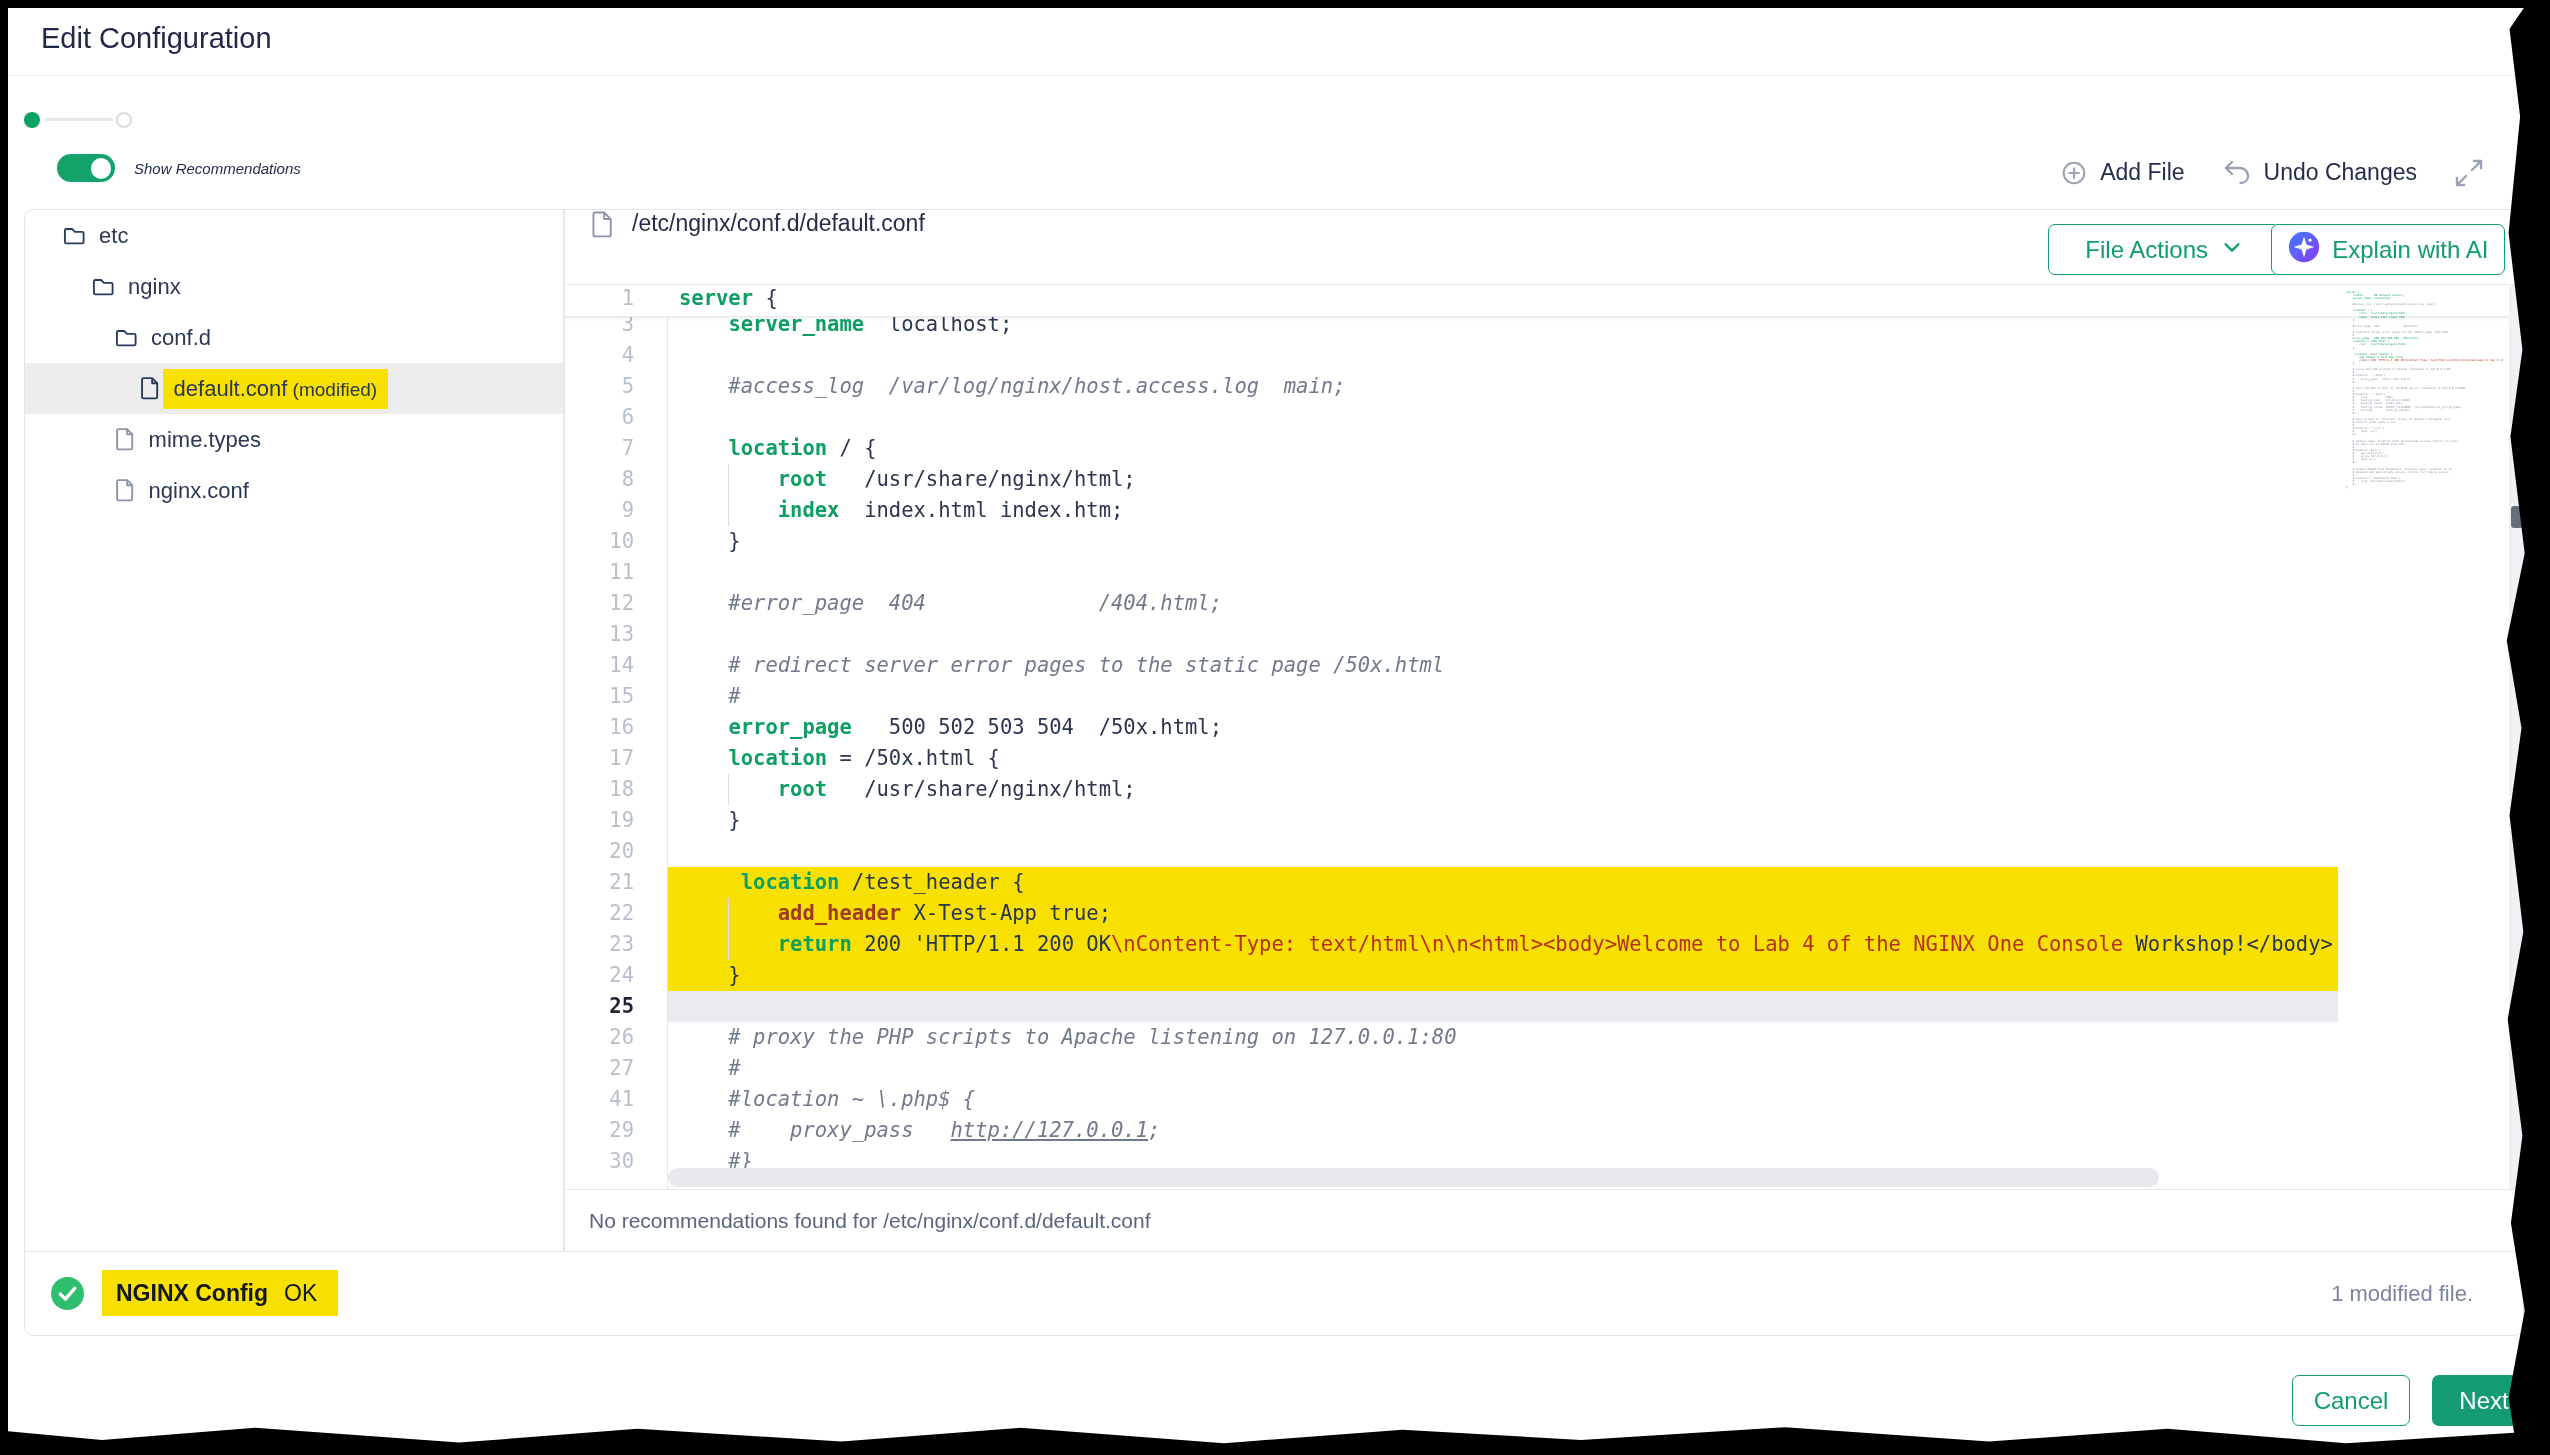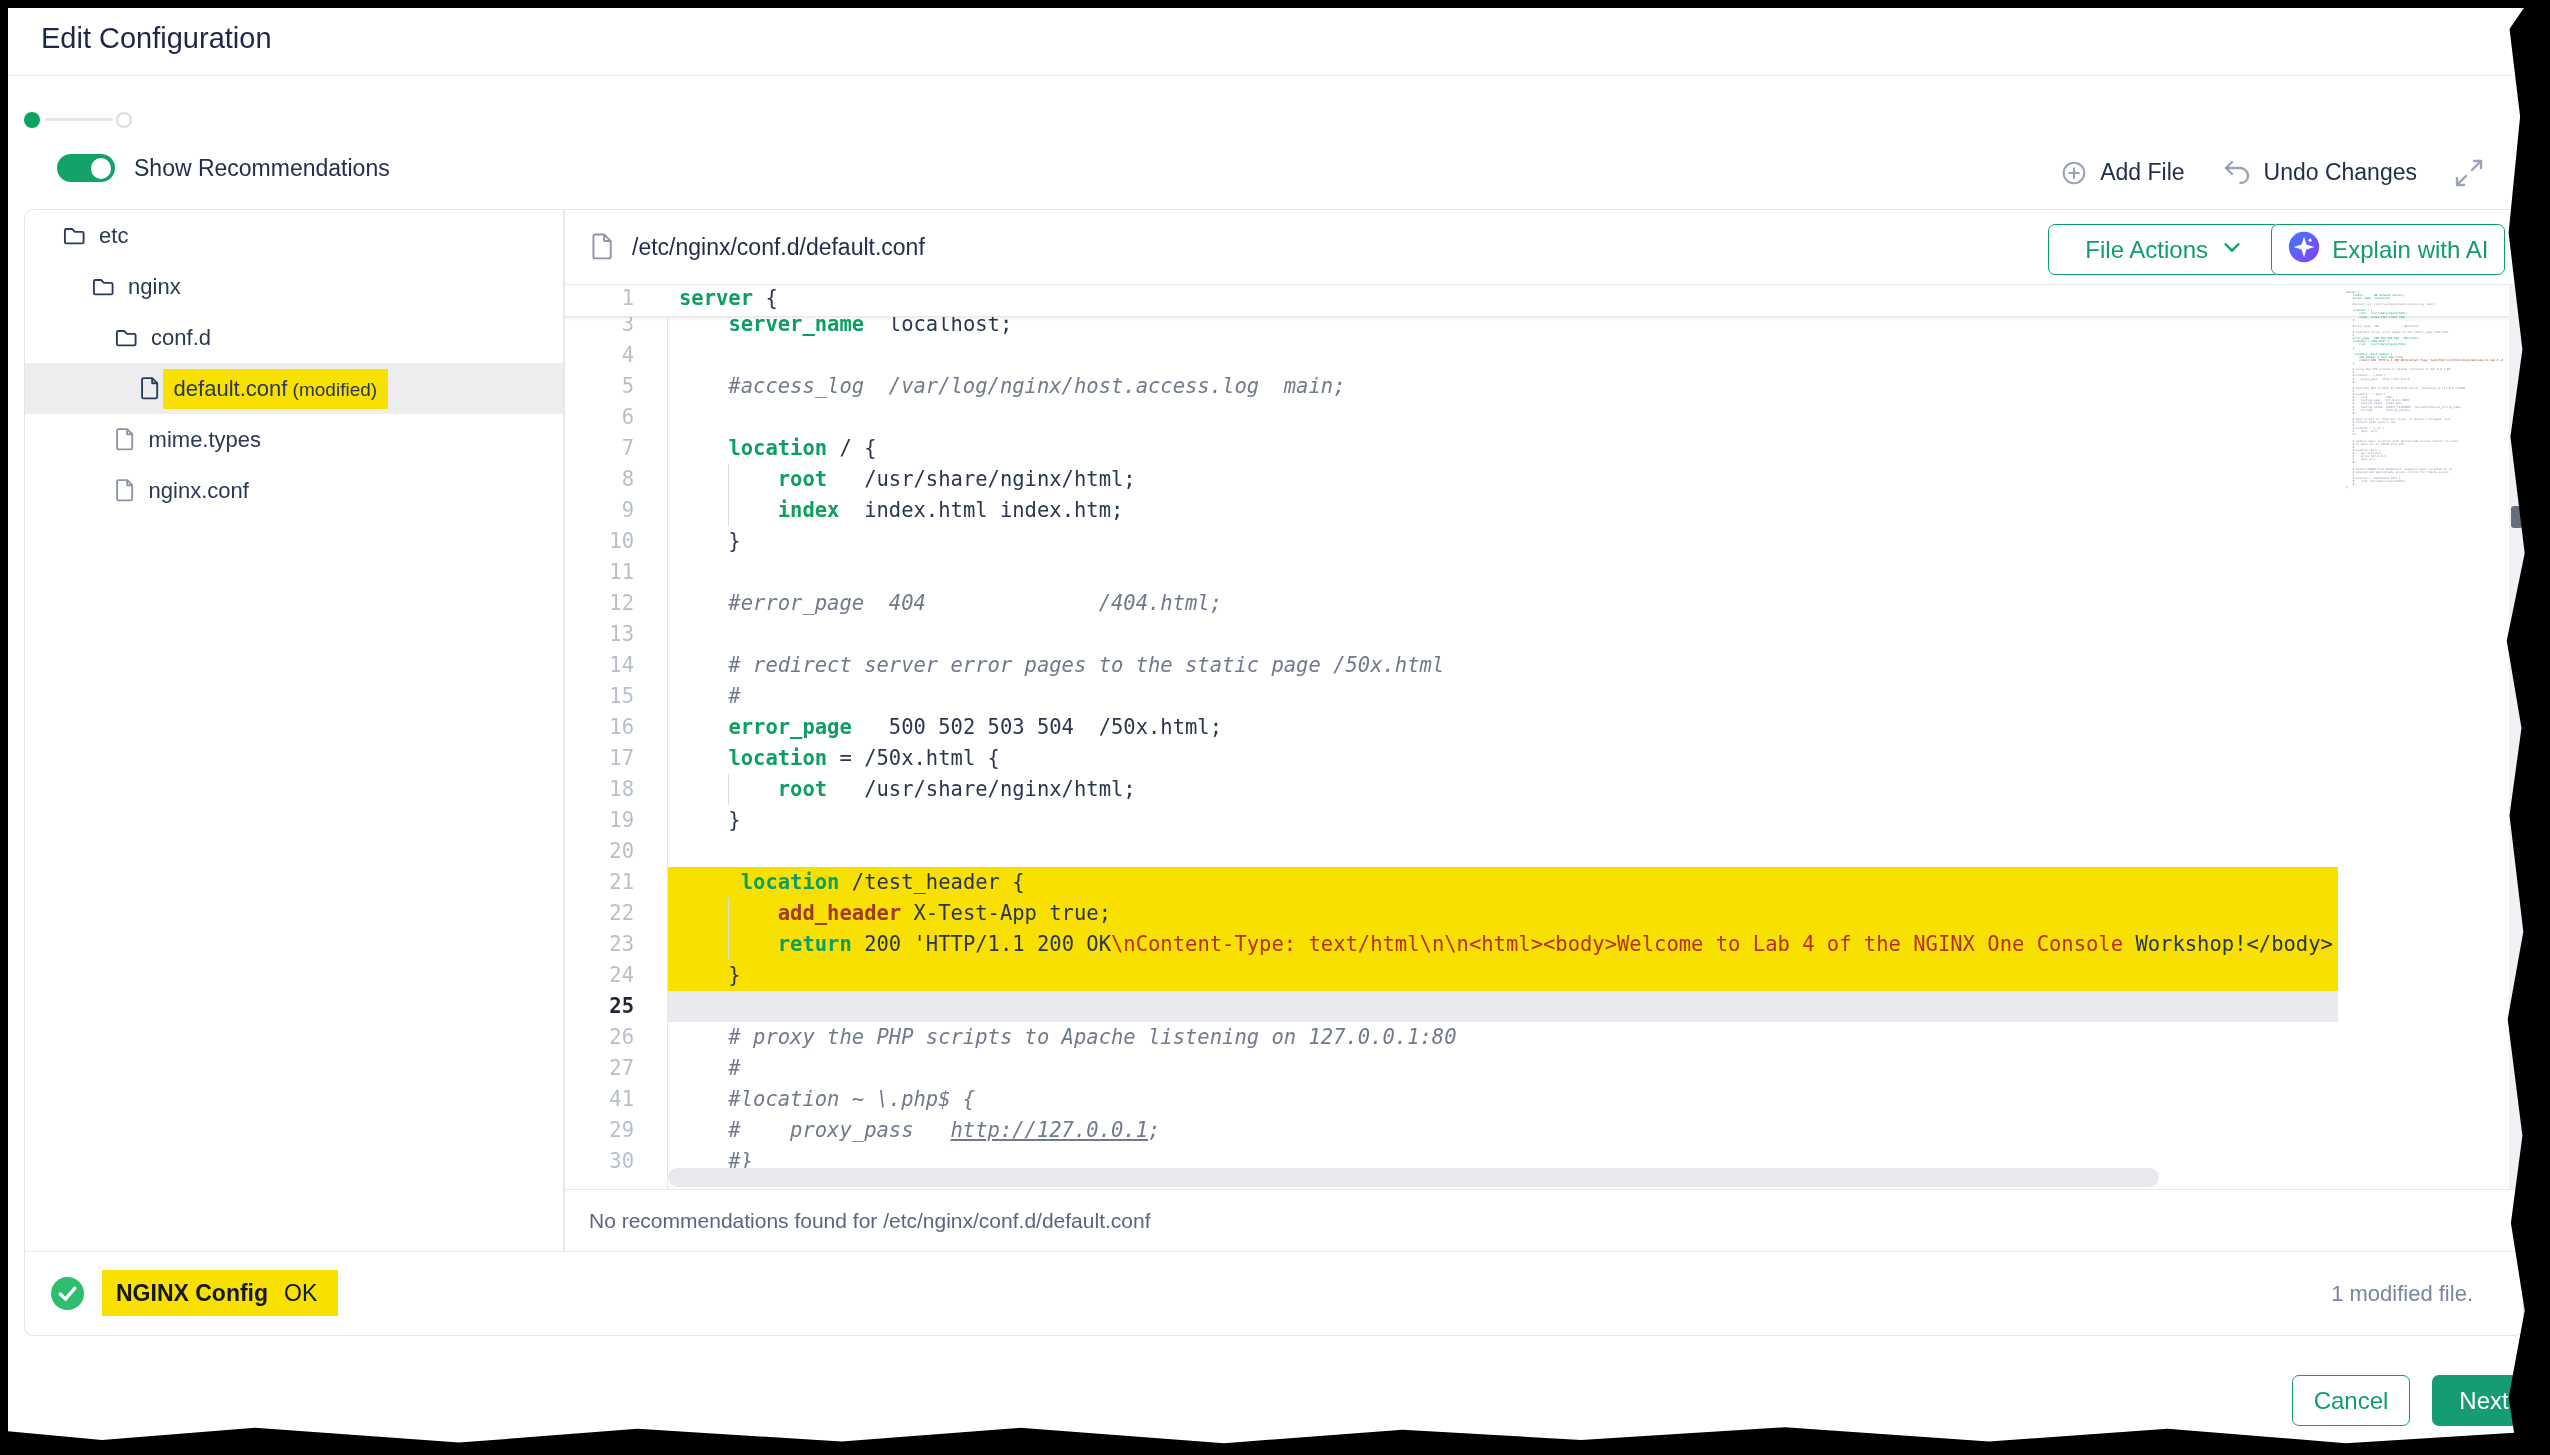--- a/index.html
+++ b/index.html
@@ -23,21 +23,21 @@
 
   .stepper { position:absolute; left:24px; top:111px; height:17.4px; }
   .step-dot { position:absolute; left:0; top:0.8px; width:16px; height:16px; border-radius:50%; background:#0ba360; }
   .step-line { position:absolute; left:20.5px; top:7px; width:68px; height:3.2px; background:#e4e6eb; border-radius:1.6px; }
   .step-circle { position:absolute; left:92px; top:0.8px; width:16px; height:16px; border-radius:50%;
     background:#fff; border:2.4px solid #d8dbe2; }
 
   .toggle-row { position:absolute; left:57px; top:152px; height:32px; display:flex; align-items:center; gap:19px; }
   .toggle { position:relative; width:58px; height:28px; border-radius:14px; background:#14a26b; cursor:pointer; }
   .toggle-knob { position:absolute; right:4px; top:4px; width:20.5px; height:20.5px; border-radius:50%; background:#fff; }
-  .toggle-label { font-size:23px; color:#242e4e; }
+  .toggle-label { font-size:15px; color:#242e4e;font-style:italic; }
 
   .top-actions { position:absolute; right:65px; top:155px; height:35px; display:flex; align-items:center; gap:36px; }
   .link-btn { display:flex; align-items:center; gap:11px; font-size:23px; color:#232e4d; cursor:pointer; }
   .link-btn svg { display:block; }
 
   
   .panel { position:absolute; left:24px; top:209px; width:2500px; height:1127px;
     border:1.6px solid #e2e5ec; border-radius:9.5px; background:#fff; }
 
   
@@ -46,21 +46,21 @@
   .tree-row { position:relative; height:51px; display:flex; align-items:center; cursor:pointer; }
   .tree-row.sel { background:#ededf0; }
   .tree-icon { display:flex; align-items:center; }
   .tree-label { margin-left:12.6px; font-size:22px; color:#2b3854; white-space:nowrap; }
   .tree-hl { background:#f8e000; padding:7px 11px 7px 11px; margin-left:1.6px; border-radius:0.8px; }
   .tree-suffix { font-size:19px; color:#2b3854; }
 
   
   .editor-col { position:absolute; left:540px; top:0; width:1960px; height:1041px; }
   .file-header { position:absolute; left:0; top:0; width:1960px; height:75px; border-bottom:1.6px solid #e6e8ee; }
-  .file-path-wrap { position:absolute; left:24px; top:0; height:75px; display:flex; align-items:center; gap:16px; }
+  .file-path-wrap { position:absolute; left:24px; top:0; height:75px; display:flex; align-items:flex-start; gap:16px; }
   .file-path { font-size:23px; color:#232e4d; }
   .btn-outline { position:absolute; top:14px; height:51px; border:1.6px solid #0f9c72; border-radius:7px;
      background:#fff; color:#0f9c72; font-size:24px; display:flex; align-items:center; justify-content:center;
      gap:12.6px; cursor:pointer; font-family:"Liberation Sans",sans-serif; }
   .btn-file-actions { left:1483px; width:232px; }
   .btn-explain { left:1706px; width:234px; }
 
   
   .code-area { position:absolute; left:0; top:75px; width:1960px; height:904px; overflow:hidden;
     font-family:"DejaVu Sans Mono", monospace; font-size:20.5px; }

